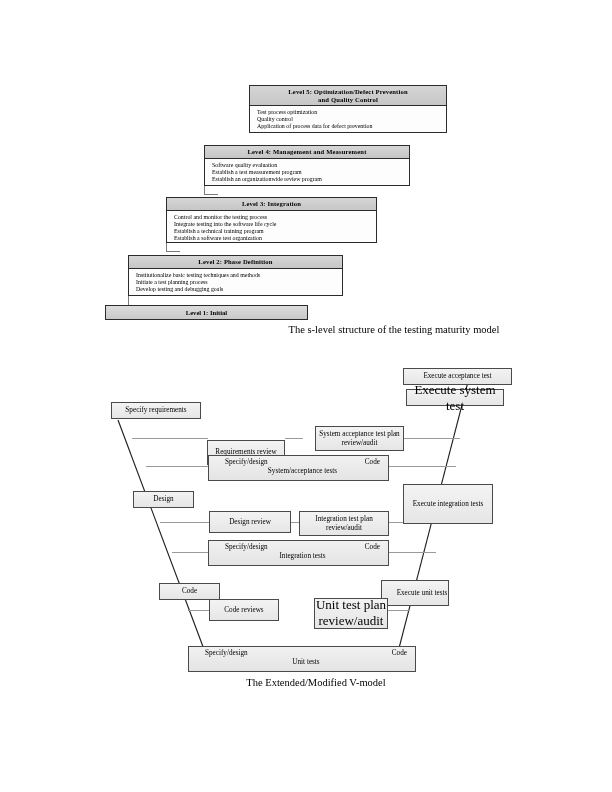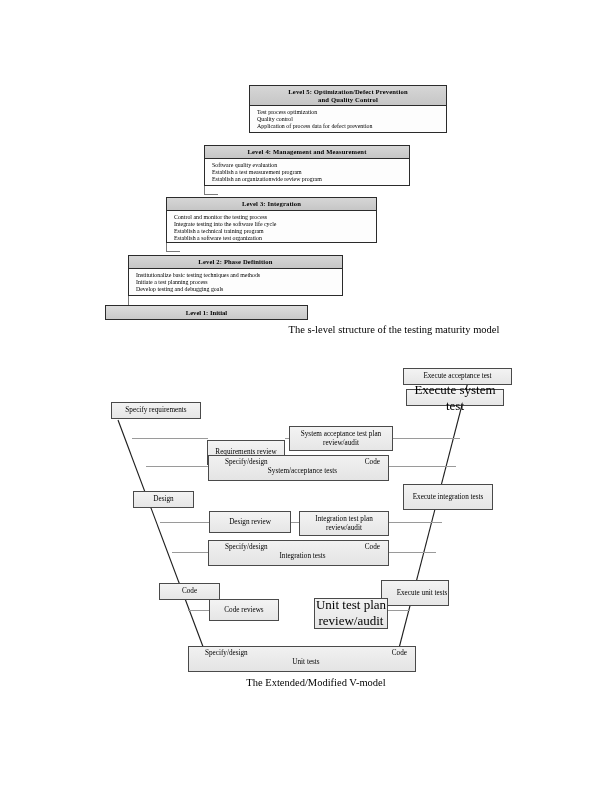--- a/index.html
+++ b/index.html
@@ -158,33 +158,33 @@
     </div>
 
     <div class="vb" style="left:403px;top:16px;width:109px;height:17px;font-size:7.2px;">
       <span>Execute acceptance test</span>
     </div>
 
     <div class="vb" style="left:406px;top:37px;width:98px;height:17px;font-size:13px;">
       <span>Execute system test</span>
     </div>
 
-    <div class="vb" style="left:403px;top:132px;width:90px;height:26px;font-size:7.2px;">
+    <div class="vb" style="left:403px;top:132px;width:90px;height:40px;font-size:7.2px;">
       <span>Execute integration tests</span>
     </div>
 
     <div class="vb" style="left:381px;top:228px;width:68px;height:26px;font-size:7.2px;padding-left:14px;">
       <span>Execute unit tests</span>
     </div>
 
     <div class="vb" style="left:207px;top:88px;width:78px;height:25px;font-size:7.2px;">
       <span>Requirements review</span>
     </div>
 
-    <div class="vb" style="left:289px;top:74px;width:104px;height:25px;font-size:7.2px;align-items:center;">
+    <div class="vb" style="left:315px;top:74px;width:89px;height:25px;font-size:7.2px;align-items:center;">
       <span>System acceptance test plan review/audit</span>
     </div>
 
     <div class="vb" style="left:209px;top:159px;width:82px;height:22px;font-size:7.2px;">
       <span>Design review</span>
     </div>
 
     <div class="vb" style="left:299px;top:159px;width:90px;height:25px;font-size:7.2px;">
       <span>Integration test plan review/audit</span>
     </div>

